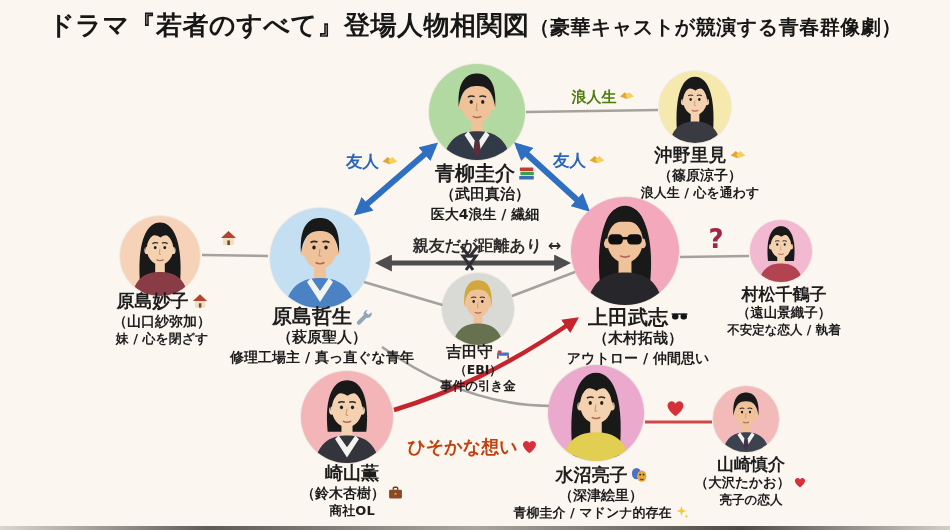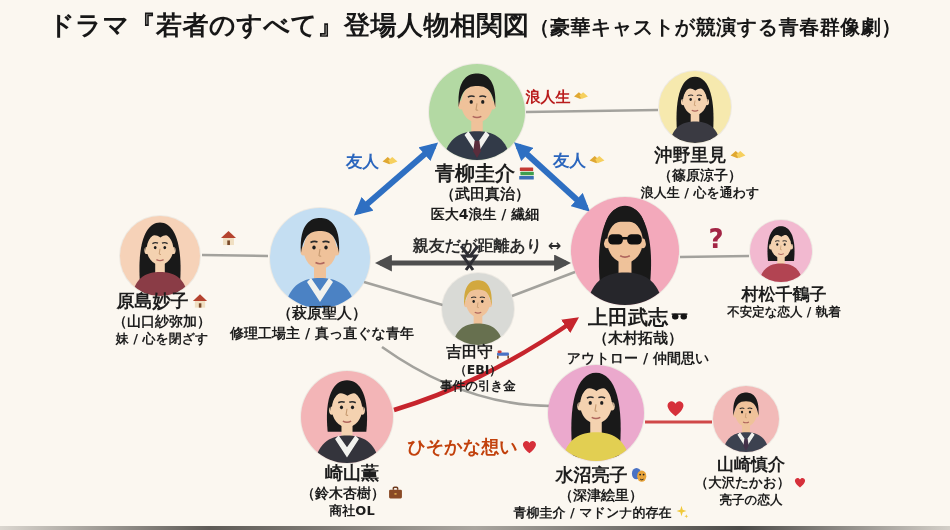--- a/index.html
+++ b/index.html
@@ -60,21 +60,21 @@
       <line x1="512" y1="296" x2="575" y2="272" stroke="#a3a29d" stroke-width="2.6" fill="none" stroke-linecap="butt"></line>
       <path d="M382 347 Q465 406 552 406" stroke="#a3a29d" stroke-width="2.6" fill="none" stroke-linecap="butt"></path>
       <path d="M394 410 C450 393 505 368 575 320" stroke="#c6242c" stroke-width="4.5" fill="none" stroke-linecap="butt" marker-end="url(#ah-red)"></path>
       <line x1="680" y1="257" x2="749" y2="256" stroke="#a3a29d" stroke-width="2.6" fill="none" stroke-linecap="butt"></line>
       <line x1="645" y1="422" x2="712" y2="422" stroke="#d04848" stroke-width="3" fill="none" stroke-linecap="butt"></line>
       <path d="M461 246 l8 10 h-6 l10 14" stroke="#2e2e34" stroke-width="3" fill="none" stroke-linejoin="miter"></path>
       <path d="M478 246 l-8 10 h6 l-10 14" stroke="#2e2e34" stroke-width="3" fill="none" stroke-linejoin="miter"></path>
     </svg>
 
   <div class="bottom-strip"></div>
-<div class="rel-label" style="left: 557px; top: 97px; font-size: 15px; color: #b91c1c;"><span>浪人生</span><svg class="inline-icon" width="15" height="15" viewBox="0 0 14 14">
+<div class="rel-label" style="left: 603px; top: 97px; font-size: 15px; color: #4d7c0f;"><span>浪人生</span><svg class="inline-icon" width="15" height="15" viewBox="0 0 14 14">
         <path d="M0.5 7.5 L5 3.5 L8.5 6.5 L6.5 9.8 Z" fill="#e0a832"></path>
         <path d="M13.5 7.5 L9 3.5 L5.5 6.5 L7.5 9.8 Z" fill="#f6d05e"></path>
       </svg></div>
     <div class="rel-label" style="left: 372px; top: 162px; font-size: 16.5px; color: rgb(43, 102, 189);"><span>友人</span><svg class="inline-icon" width="16" height="16" viewBox="0 0 14 14">
         <path d="M0.5 7.5 L5 3.5 L8.5 6.5 L6.5 9.8 Z" fill="#e0a832"></path>
         <path d="M13.5 7.5 L9 3.5 L5.5 6.5 L7.5 9.8 Z" fill="#f6d05e"></path>
       </svg></div>
     <div class="rel-label" style="left: 579px; top: 161px; font-size: 16.5px; color: rgb(43, 102, 189);"><span>友人</span><svg class="inline-icon" width="16" height="16" viewBox="0 0 14 14">
         <path d="M0.5 7.5 L5 3.5 L8.5 6.5 L6.5 9.8 Z" fill="#e0a832"></path>
         <path d="M13.5 7.5 L9 3.5 L5.5 6.5 L7.5 9.8 Z" fill="#f6d05e"></path>
@@ -155,20 +155,23 @@
         <path d="M40.5 34.5 Q44 32.5 47.5 34" stroke="#2a2a2a" stroke-width="1.6" fill="none"></path>
         <path d="M52.5 34 Q56 32.5 59.5 34.5" stroke="#2a2a2a" stroke-width="1.6" fill="none"></path>
         <ellipse cx="44" cy="39.5" rx="1.7" ry="2" fill="#1e1e1e"></ellipse>
         <ellipse cx="56" cy="39.5" rx="1.7" ry="2" fill="#1e1e1e"></ellipse>
         <path d="M50 41 L49 47.5 Q49.8 48.6 51.2 48" stroke="#c79b72" stroke-width="1.2" fill="none"></path>
         <path d="M45.5 54.5 Q50 57 54.5 54.5" stroke="#b0675e" stroke-width="1.6" fill="none"></path>
         <path d="M31 45 C29 14 42 10 50 10 C58 10 71 14 69 45 C66 27 60 23 50 23 C40 23 34 27 31 45 Z" fill="#191919"></path>
       </svg>
     </div>
     <div class="char-text" style="left: 172px; top: 304px;">
+      <div class="char-name" style="font-size: 20px;"><span>原島哲生</span><svg class="inline-icon" width="17" height="17" viewBox="0 0 14 14">
+          <path d="M10.5 1.5 a3.4 3.4 0 0 0 -3.3 4.3 L2 11 a1.6 1.6 0 0 0 2.3 2.3 L9.5 8 a3.4 3.4 0 0 0 4 -4.6 L11 5.5 L9 3.5 Z" fill="#8fa6bd"></path>
+        </svg></div>
       <div class="char-actor" style="font-size: 15px;"><span>（萩原聖人）</span></div>
       <div class="char-desc" style="font-size: 14px;"><span>修理工場主 / 真っ直ぐな青年</span></div>
     </div>
     <div class="char-circle" style="left: 120px; top: 216px; width: 80px; height: 80px; background: rgb(246, 210, 184);">
       <svg viewBox="0 0 100 100" xmlns="http://www.w3.org/2000/svg">
         <path d="M26 96 C20 40 30 8 50 8 C70 8 80 40 74 96 Z" fill="#191919"></path>
         <rect x="44" y="54" width="12" height="20" fill="#f4d2b0"></rect>
         <path d="M15 100 C19 76 34 70 50 70 C66 70 81 76 85 100 Z" fill="#8a3c46"></path>
         <ellipse cx="50" cy="41" rx="16.5" ry="20" fill="#f4d2b0"></ellipse>
         <ellipse cx="33.5" cy="43" rx="3" ry="4.5" fill="#f4d2b0"></ellipse>
@@ -253,20 +256,21 @@
         <path d="M52.5 34 Q56 32.5 59.5 34.5" stroke="#2a2a2a" stroke-width="1.6" fill="none"></path>
         <ellipse cx="44" cy="39.5" rx="1.7" ry="2" fill="#1e1e1e"></ellipse>
         <ellipse cx="56" cy="39.5" rx="1.7" ry="2" fill="#1e1e1e"></ellipse>
         <path d="M50 41 L49 47.5 Q49.8 48.6 51.2 48" stroke="#c79b72" stroke-width="1.2" fill="none"></path>
         <path d="M45.5 54.5 Q50 57 54.5 54.5" stroke="#b0675e" stroke-width="1.6" fill="none"></path>
         <path d="M32 44 C31 15 42 11 50 11 C58 11 69 15 68 44 C66 26 60 20 50.5 27 C41 20 34 26 32 44 Z" fill="#191919"></path>
       </svg>
     </div>
     <div class="char-text" style="left: 634px; top: 284px;">
       <div class="char-name" style="font-size: 17px;"><span>村松千鶴子</span></div>
+      <div class="char-actor" style="font-size: 13.5px;"><span>（遠山景織子）</span></div>
       <div class="char-desc" style="font-size: 12.5px;"><span>不安定な恋人 / 執着</span></div>
     </div>
     <div class="char-circle" style="left: 301px; top: 371px; width: 92px; height: 92px; background: rgb(243, 181, 183);">
       <svg viewBox="0 0 100 100" xmlns="http://www.w3.org/2000/svg">
         <path d="M29 66 C25 26 36 10 50 10 C64 10 75 26 71 66 Z" fill="#191919"></path>
         <rect x="44" y="54" width="12" height="20" fill="#f4d2b0"></rect>
         <path d="M15 100 C19 76 34 70 50 70 C66 70 81 76 85 100 Z" fill="#34343c"></path>
         <path d="M41 70 L50 83 L59 70 L63 74 L50 94 L37 74 Z" fill="#f2f2ee"></path>
         <ellipse cx="50" cy="41" rx="16.5" ry="20" fill="#f4d2b0"></ellipse>
         <ellipse cx="33.5" cy="43" rx="3" ry="4.5" fill="#f4d2b0"></ellipse>

